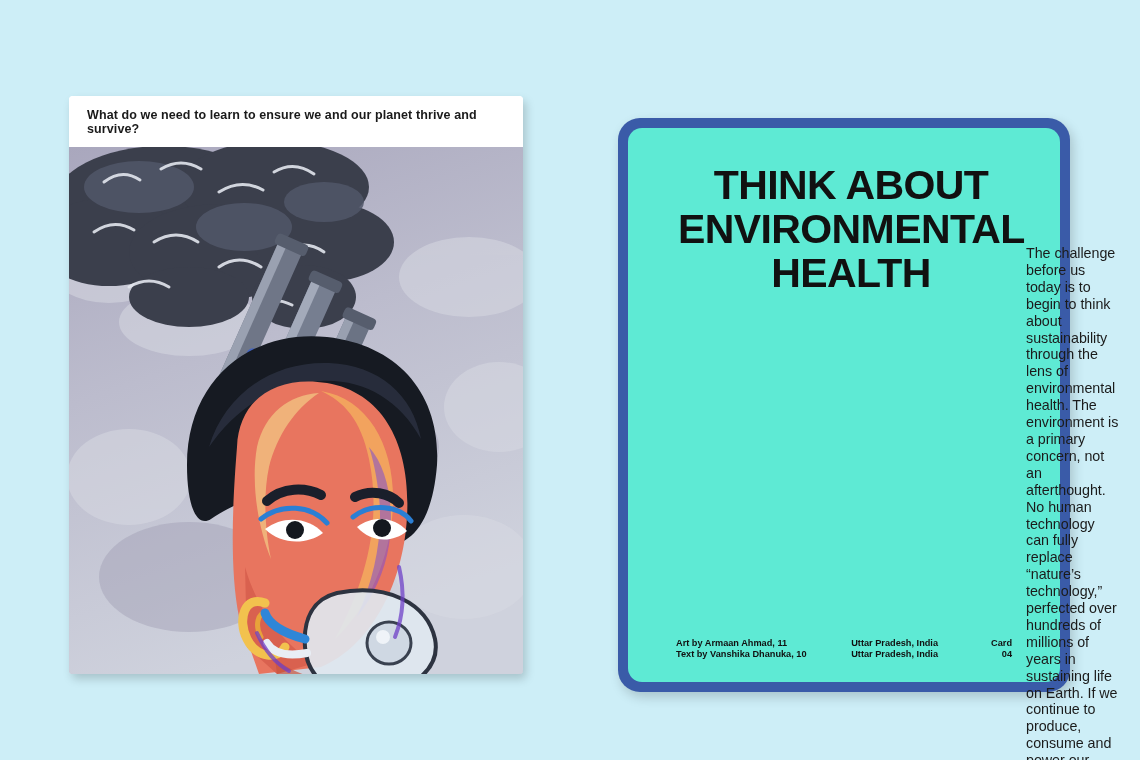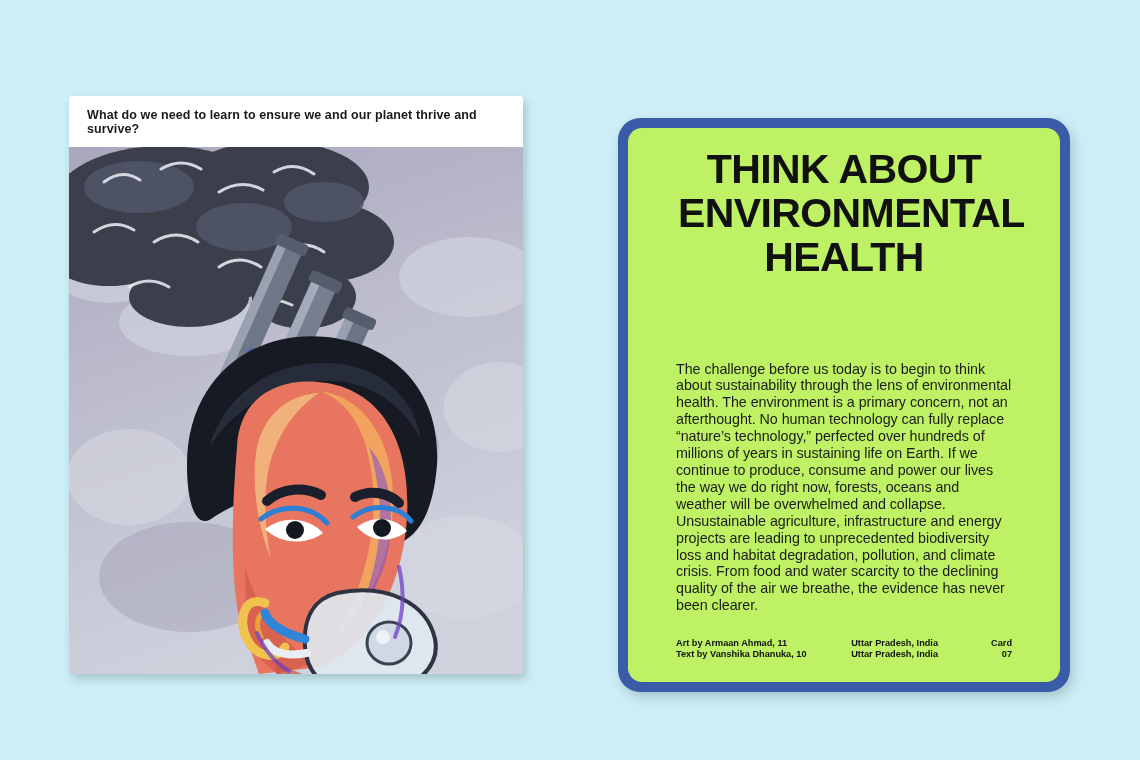--- a/index.html
+++ b/index.html
@@ -59,26 +59,26 @@
     height: 574px;
     background: #3a5ba8;
     border-radius: 22px;
     box-shadow: 3px 5px 12px rgba(0,0,0,0.18);
     padding: 10px;
     box-sizing: border-box;
   }
   .text-card-inner {
     width: 100%;
     height: 100%;
-    background: #bef264;
+    background: #5eead4;
     border-radius: 14px;
     box-sizing: border-box;
-    padding: 20px 48px 16px 48px;
-    display: flex;
-    flex-direction: column;
+    padding: 36px 48px 16px 48px;
+    display: flex;
+    flex-direction: row;
     position: relative;
   }
   .card-title {
     font-size: 41px;
     line-height: 1.07;
     font-weight: bold;
     text-align: center;
     letter-spacing: -0.6px;
     color: #111111;
     margin: 0;
@@ -254,16 +254,16 @@
 
     <div class="credits">
       <div class="credits-col-left">
         <div class="credits-line">Art by Armaan Ahmad, 11</div>
         <div class="credits-line">Text by Vanshika Dhanuka, 10</div>
       </div>
       <div class="credits-col-mid">
         <div class="credits-line">Uttar Pradesh, India</div>
         <div class="credits-line">Uttar Pradesh, India</div>
       </div>
-      <div class="credits-col-right">Card 07</div>
+      <div class="credits-col-right">Card 04</div>
     </div>
   </div>
 </div>
 
 </body></html>

